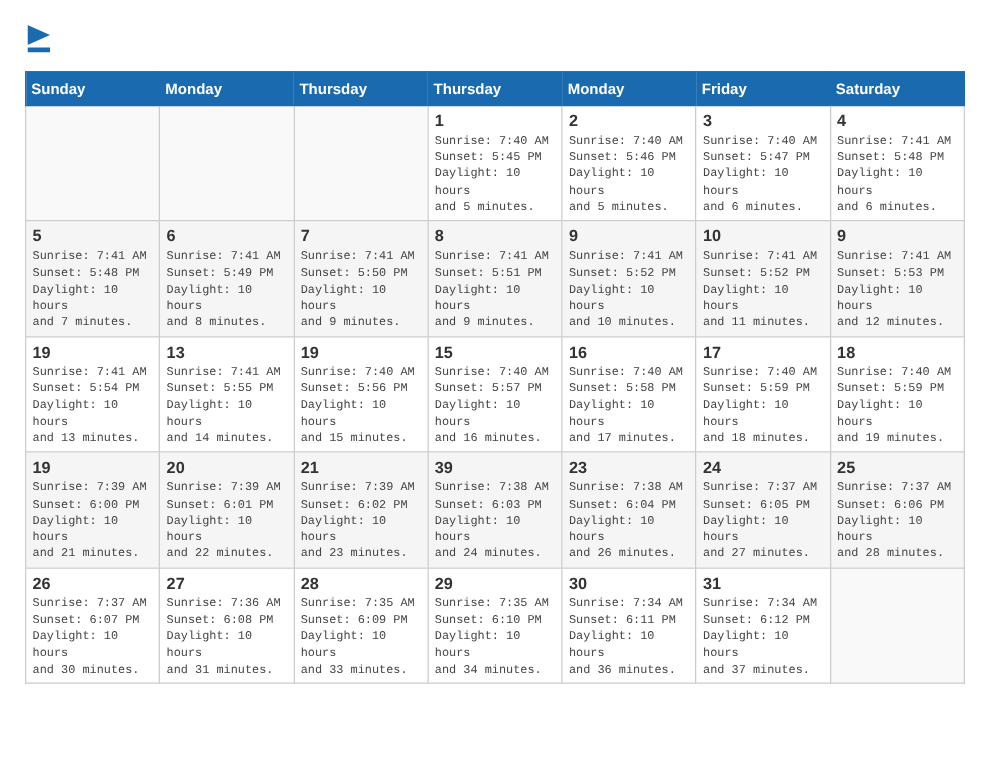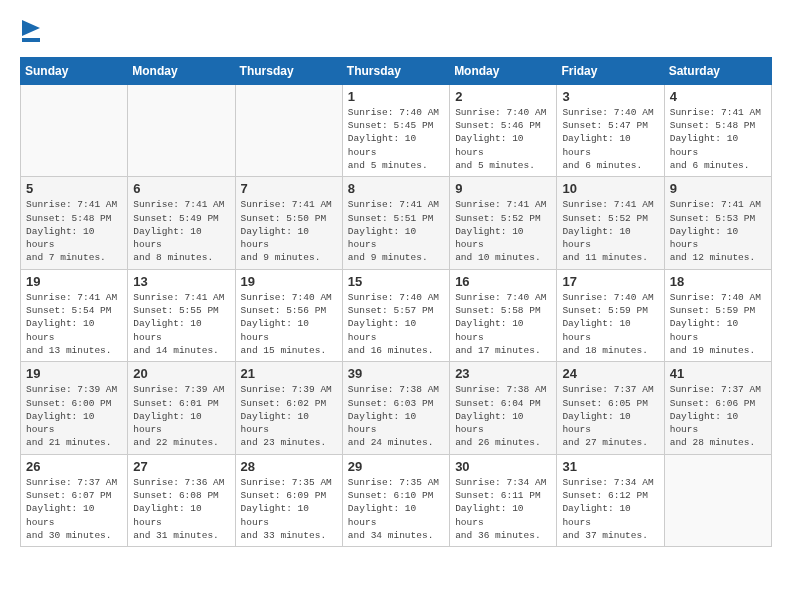--- a/index.html
+++ b/index.html
@@ -228,21 +228,21 @@
         </td>
         <td>
           <div class="day-num">23</div>
           <div class="day-info">Sunrise: 7:38 AM<br>Sunset: 6:04 PM<br>Daylight: 10 hours<br>and 26 minutes.</div>
         </td>
         <td>
           <div class="day-num">24</div>
           <div class="day-info">Sunrise: 7:37 AM<br>Sunset: 6:05 PM<br>Daylight: 10 hours<br>and 27 minutes.</div>
         </td>
         <td>
-          <div class="day-num">41</div>
+          <div class="day-num">25</div>
           <div class="day-info">Sunrise: 7:37 AM<br>Sunset: 6:06 PM<br>Daylight: 10 hours<br>and 28 minutes.</div>
         </td>
       </tr>
       <tr>
         <td>
           <div class="day-num">26</div>
           <div class="day-info">Sunrise: 7:37 AM<br>Sunset: 6:07 PM<br>Daylight: 10 hours<br>and 30 minutes.</div>
         </td>
         <td>
           <div class="day-num">27</div>

